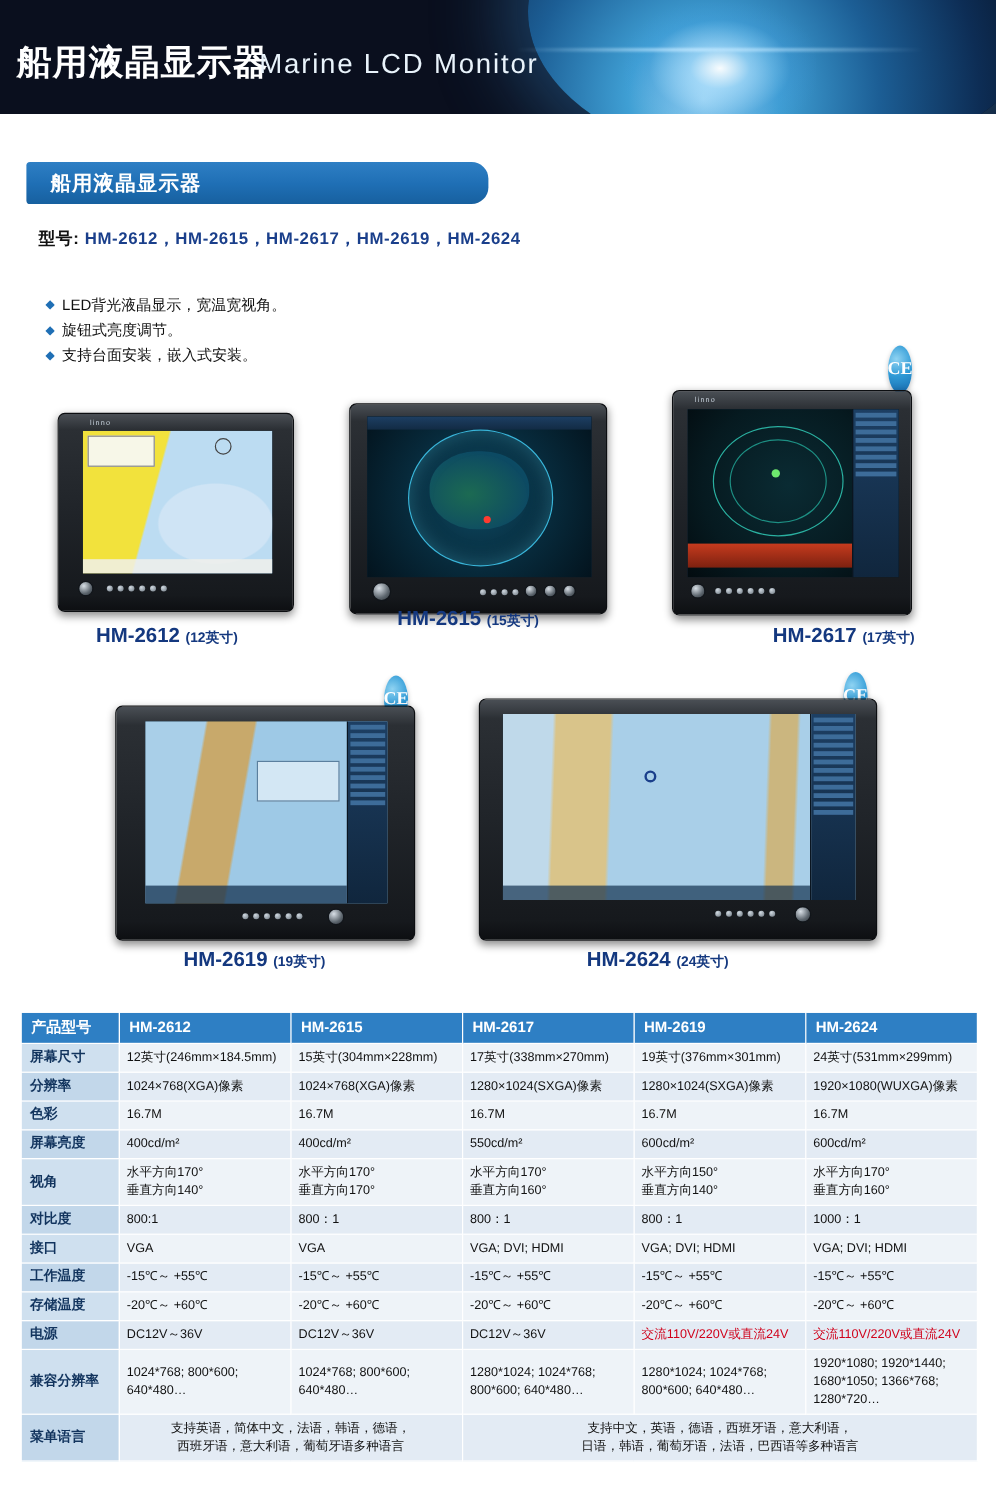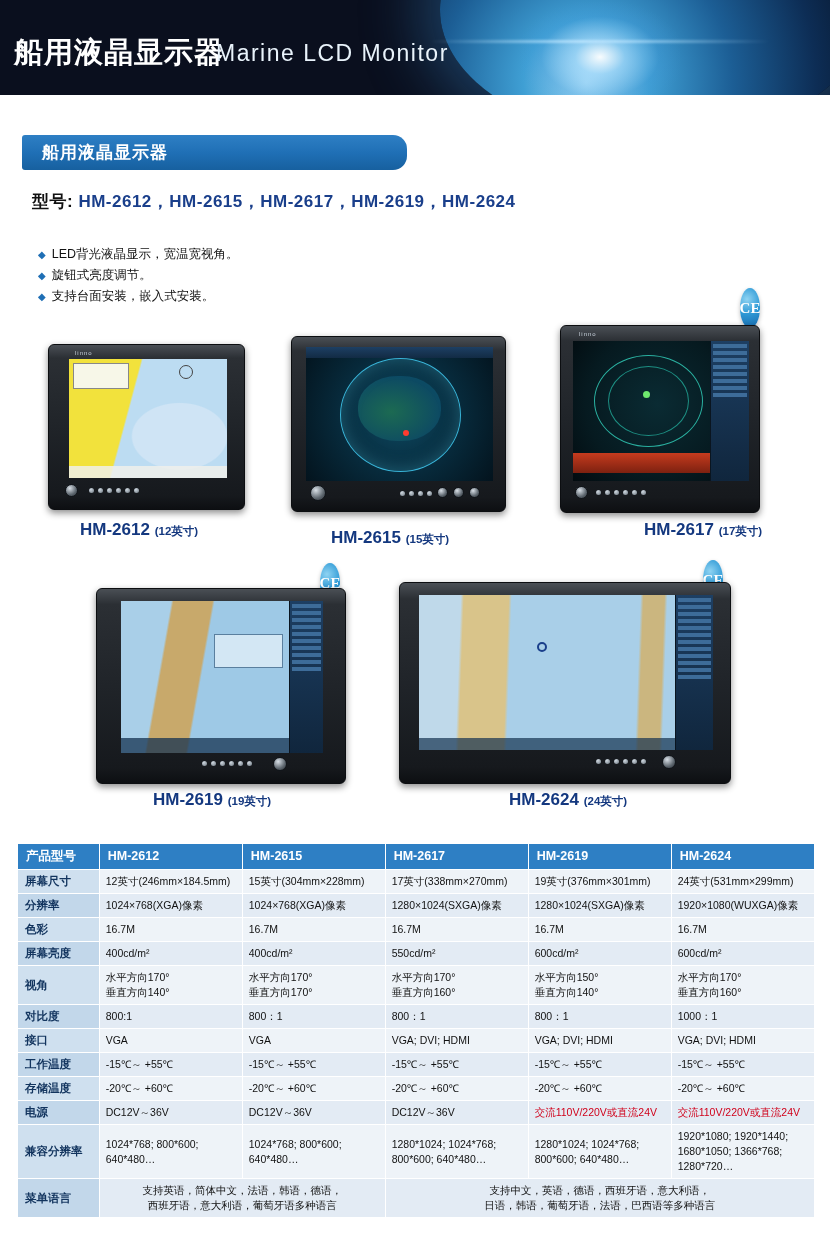--- a/index.html
+++ b/index.html
@@ -57,21 +57,21 @@
     color:#fff;
     font-size:17px; font-weight:bold;
     display:flex; align-items:center;
     padding-left:20px;
     letter-spacing:1px;
   }
 
   
   .models {
     position:absolute; left:32px; top:190px;
-    font-size:17px; font-weight:bold; color:#1a3f8b;
+    font-size:14px; font-weight:bold; color:#1a3f8b;
     letter-spacing:0.5px;
   }
   .models .label { color:#111; }
 
   
   .features {
     position:absolute; left:38px; top:244px;
     font-size:12.5px; color:#111; line-height:21px;
   }
   .features .row { display:flex; align-items:flex-start; }
@@ -280,21 +280,21 @@
         <i></i>
       <i></i>
         <i></i>
     </div>
     <div class="knob" style="left:145px; top:150px; width:11px; height:11px;"></div>
     <div class="knob" style="left:161px; top:150px; width:11px; height:11px;"></div>
     <div class="knob" style="left:177px; top:150px; width:11px; height:11px;"></div>
     <div class="knob" style="left:18px; top:148px; width:16px; height:16px;"></div>
   </div>
 </div>
-<div class="caption" style="left:331px; top:528px;">
+<div class="caption" style="left:331px; top:506px;">
   <span>HM-2615</span>
   <span class="sz">(15英寸)</span>
 </div>
 
 <div class="prod" style="left:560px; top:325px;">
   <div class="bezel" style="width:200px; height:188px;">
     <div class="brandtag" style="left:18px; top:5px;">linno</div>
     <div class="screen" style="left:12px; top:15px; width:176px; height:140px;">
       <div class="chart-radar-red">
         <div class="sidepanel" style="width:22%;">
@@ -391,21 +391,21 @@
       <i></i>
         <i></i>
       <i></i>
         <i></i>
       <i></i>
         <i></i>
     </div>
     <div class="knob" style="left:262px; top:172px; width:14px; height:14px;"></div>
   </div>
 </div>
-<div class="caption" style="left:509px; top:790px;">
+<div class="caption" style="left:489px; top:790px;">
   <span>HM-2624</span>
   <span class="sz">(24英寸)</span>
 </div>
 
 <table class="spec">
   <thead>
     <tr>
       <th class="first">产品型号</th>
       <th class="col">HM-2612</th>
       <th class="col">HM-2615</th>

